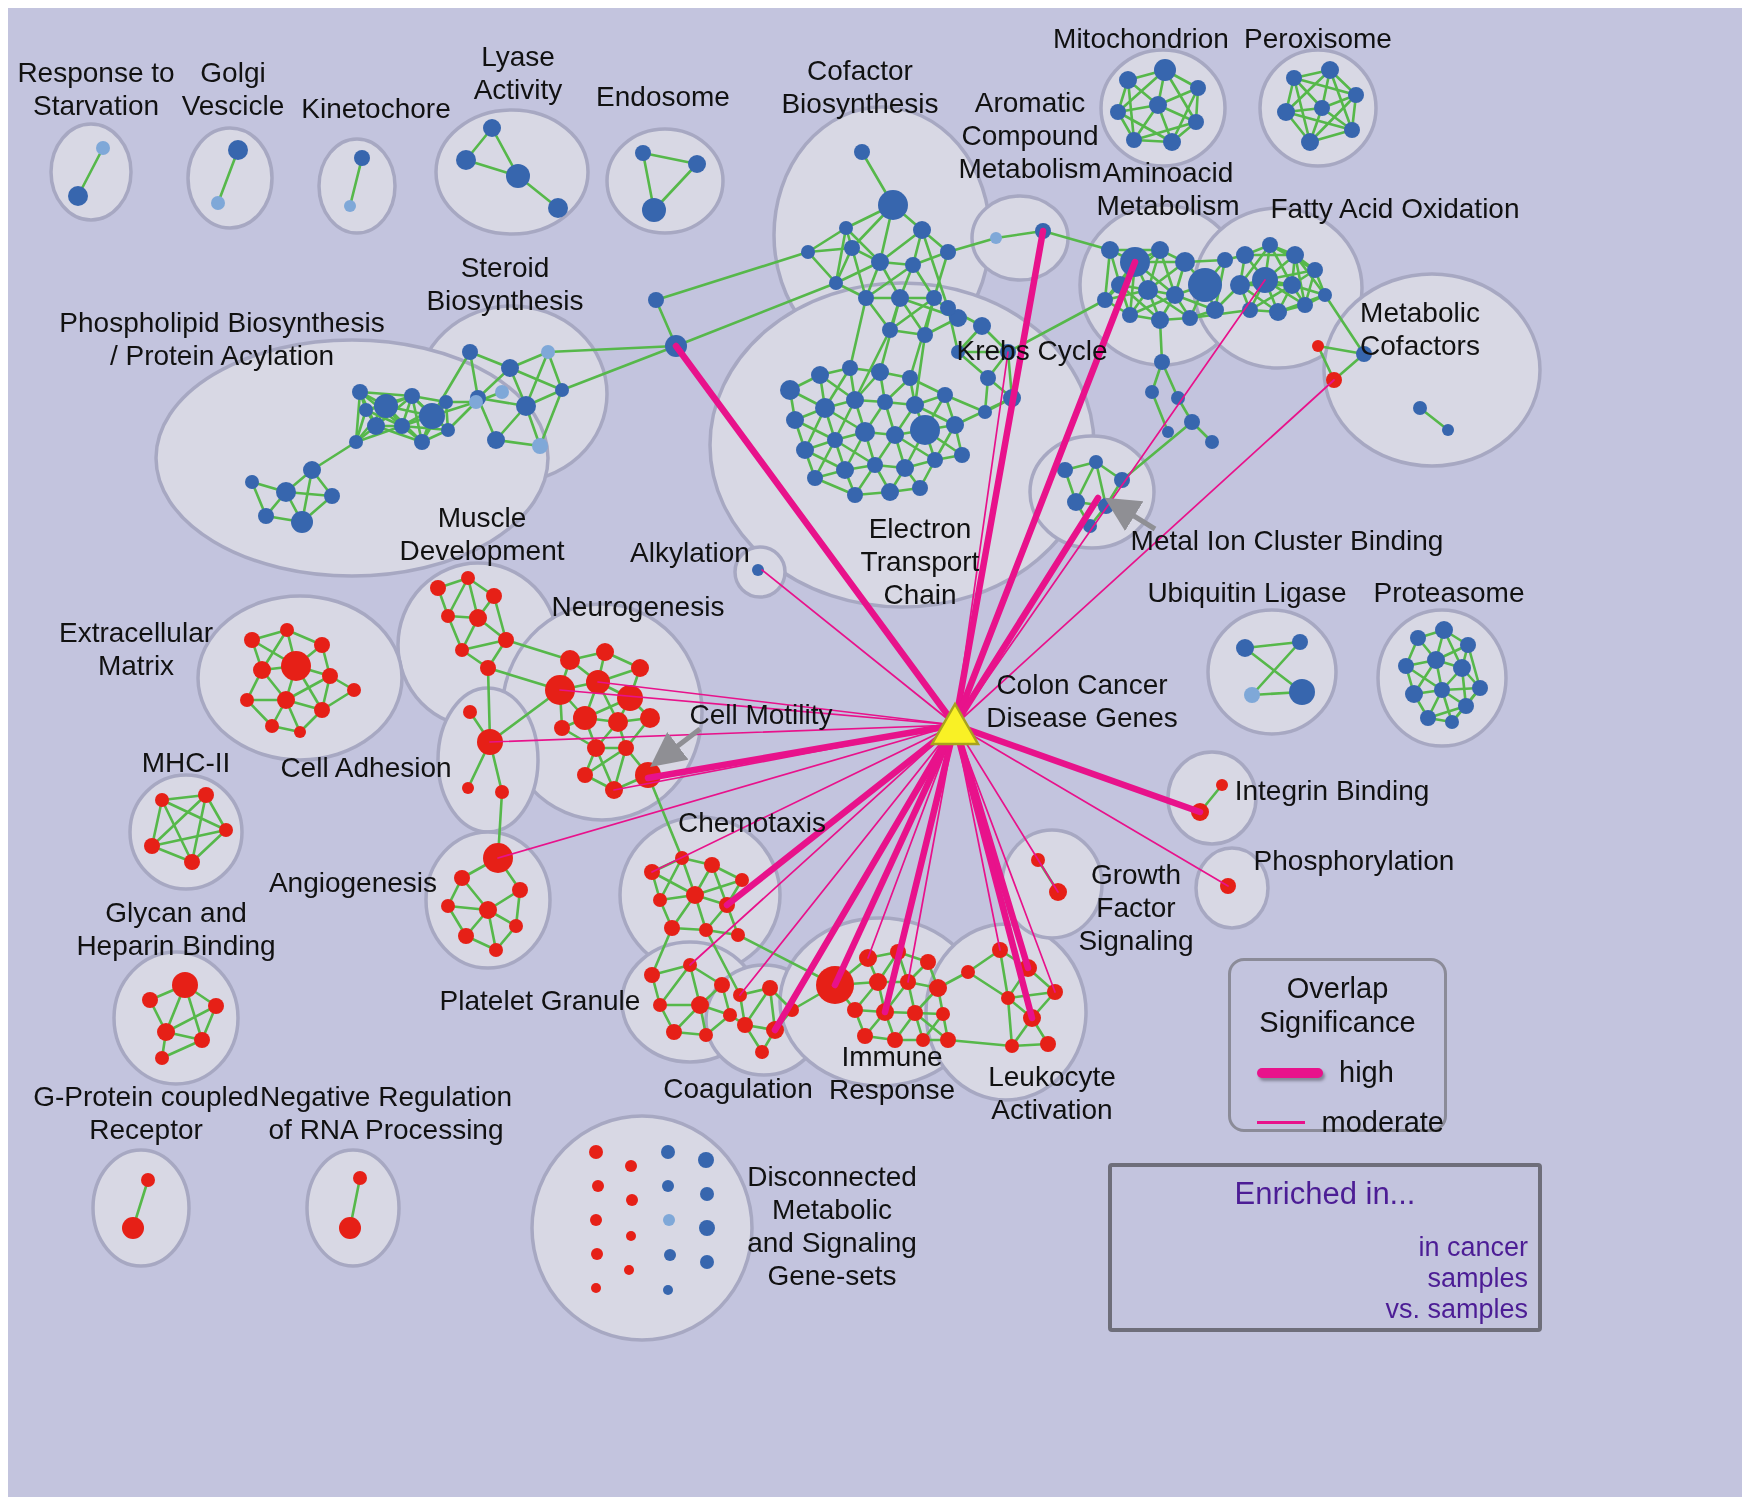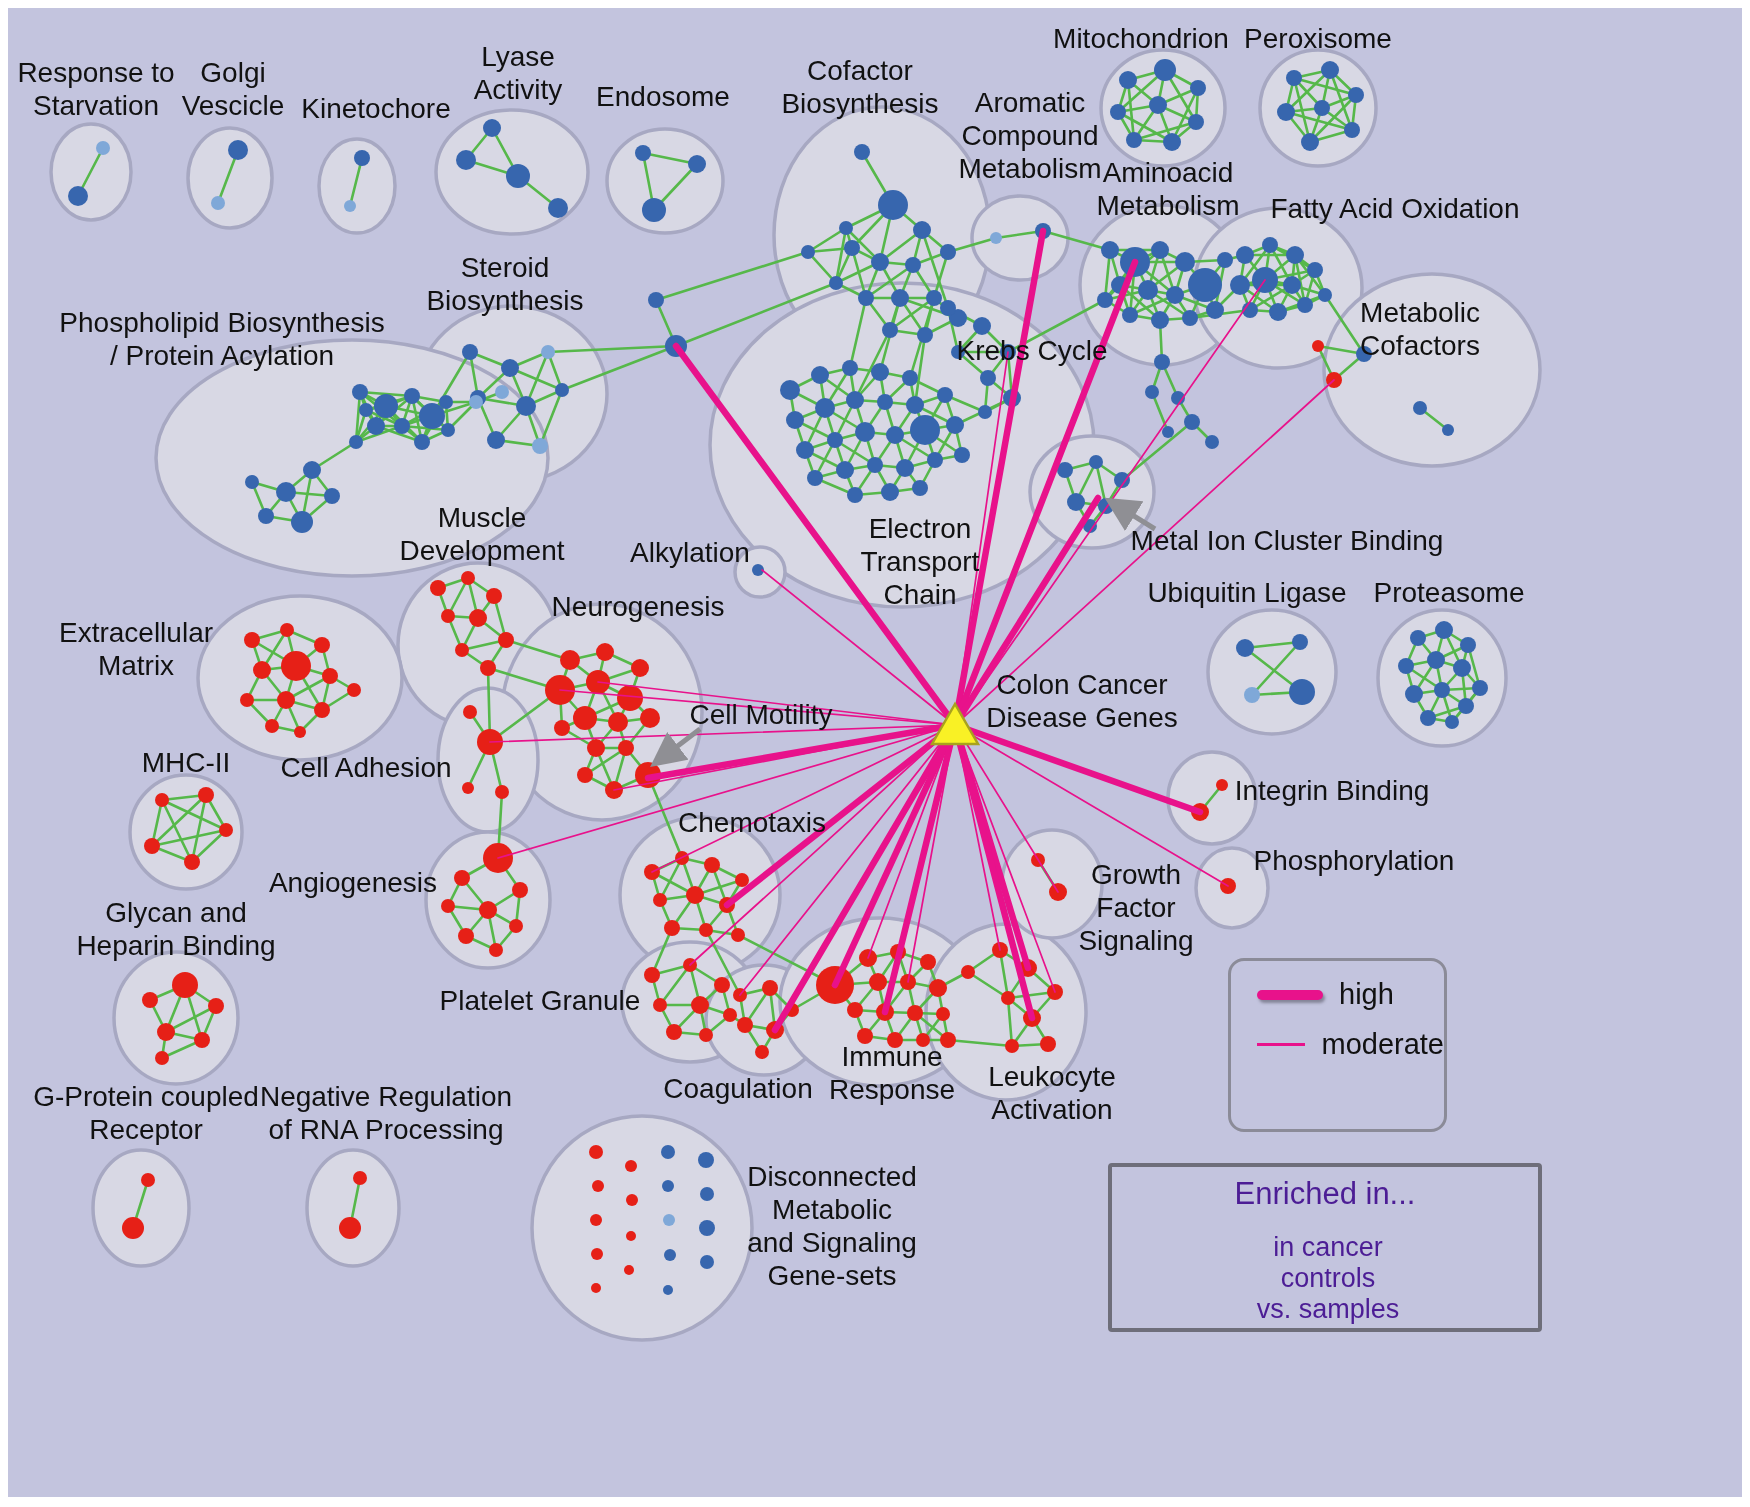--- a/index.html
+++ b/index.html
@@ -18,21 +18,21 @@
   .lo-label{font-size:29px;}
   
   .legend-enriched{position:absolute;left:1108px;top:1163px;width:426px;height:161px;
     border:4px solid #6e6e7a;border-radius:4px;color:#4c1d95;}
   .le-title{text-align:center;font-size:31px;margin-top:9px;}
   .le-row{display:flex;padding:8px 10px 0 16px;}
   .le-left{width:224px;}
   .le-grad{width:206px;height:46px;
     background:linear-gradient(to right,#1f4fc0 0%,#3a66c9 22%,#c8d6f0 44%,#ffffff 54%,#f0c3bd 64%,#e3241b 84%,#e3241b 100%);}
   .le-du{display:flex;justify-content:space-between;width:206px;font-size:30px;margin-top:6px;}
-  .le-right{flex:1;text-align:center;font-size:27px;line-height:31px;padding-top:12px;}
+  .le-right{flex:1;text-align:right;font-size:27px;line-height:31px;padding-top:12px;}
 </style>
 </head>
 <body>
 
 <div class="stage">
   <div class="figure-bg"></div>
   <svg id="figure-svg" class="net" width="1750" height="1507" viewBox="0 0 1750 1507">
       <defs>
         <marker id="arrowhead" markerWidth="7" markerHeight="7" refX="5" refY="3.5" orient="auto">
           <polygon points="0 0, 7 3.5, 0 7" fill="#8f8f94"></polygon>
@@ -1076,33 +1076,37 @@
         <text x="832" y="1219" text-anchor="middle">Metabolic</text>
         <text x="832" y="1252" text-anchor="middle">and Signaling</text>
         <text x="832" y="1285" text-anchor="middle">Gene-sets</text>
         <text x="761" y="724" text-anchor="middle">Cell Motility</text>
         <text x="1082" y="694" text-anchor="middle">Colon Cancer</text>
         <text x="1082" y="727" text-anchor="middle">Disease Genes</text>
       </g>
     </svg>
 
   <div class="legend-overlap">
+    <div class="lo-title">
+      <span>Overlap</span><br>
+      <span>Significance</span>
+    </div>
     <div class="lo-row">
       <div class="lo-bar-high"></div>
       <div class="lo-label">high</div>
     </div>
     <div class="lo-row">
       <div class="lo-bar-mod"></div>
       <div class="lo-label">moderate</div>
     </div>
   </div>
 
   <div class="legend-enriched">
     <div class="le-title">Enriched in...</div>
     <div class="le-row">
       <div class="le-right">
         <span>in cancer</span><br>
-        <span>controls</span><br>
+        <span>samples</span><br>
         <span>vs. samples</span>
       </div>
     </div>
   </div>
 </div>
 
 </body></html>

